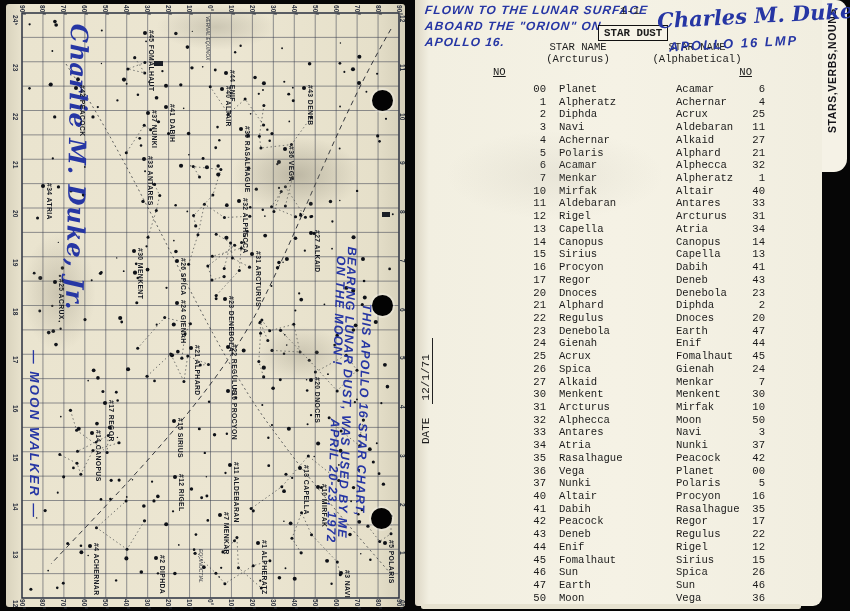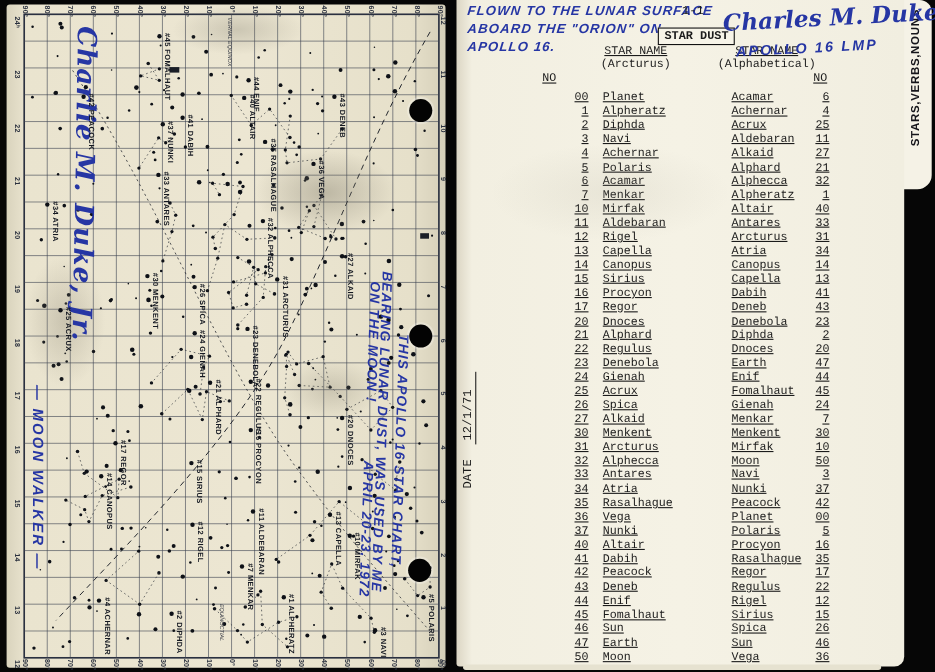--- a/index.html
+++ b/index.html
@@ -58,24 +58,24 @@
      transform:rotate(-3deg);z-index:5;}
   #sig-title{position:absolute;left:254px;top:36px;font-style:italic;font-weight:600;
      font-size:13px;letter-spacing:2px;white-space:nowrap;transform:rotate(-3deg);z-index:5;}
   #date-block{position:absolute;left:5px;top:444px;font-size:11px;white-space:nowrap;
      transform:rotate(-90deg);transform-origin:0 0;}
   #date-value{border-bottom:1.2px solid #222;padding:0 16px 0 4px;}
 
   #star-table{position:absolute;left:76px;top:42px;width:270px;height:562px;font-size:10.6px;}
   .col-head{position:absolute;top:0;text-align:center;line-height:11.5px;}
   #col-head-1{left:26px;width:122px;} #col-head-2{left:146px;width:120px;}
-  .col-head .u{text-decoration:underline;}
+  .col-head .u{}
   .no-head{position:absolute;top:24px;text-decoration:underline;font-size:10.6px;}
   #no-head-1{left:2px;} #no-head-2{left:241px;width:20px;text-align:right;}
-  #rows{position:absolute;left:0;top:41px;width:270px;text-decoration:underline;}
+  #rows{position:absolute;left:11px;top:41px;width:270px;}
   .t-row{display:flex;height:12.72px;line-height:12.8px;}
   .c-no1{width:44px;text-align:right;} .c-nm1{width:130px;padding-left:13px;box-sizing:border-box;}
   .c-nm2{width:70px;} .c-no2{width:19px;text-align:right;}
 </style>
 </head>
 <body>
 
 <div id="scene">
 
   <div id="page-left">

